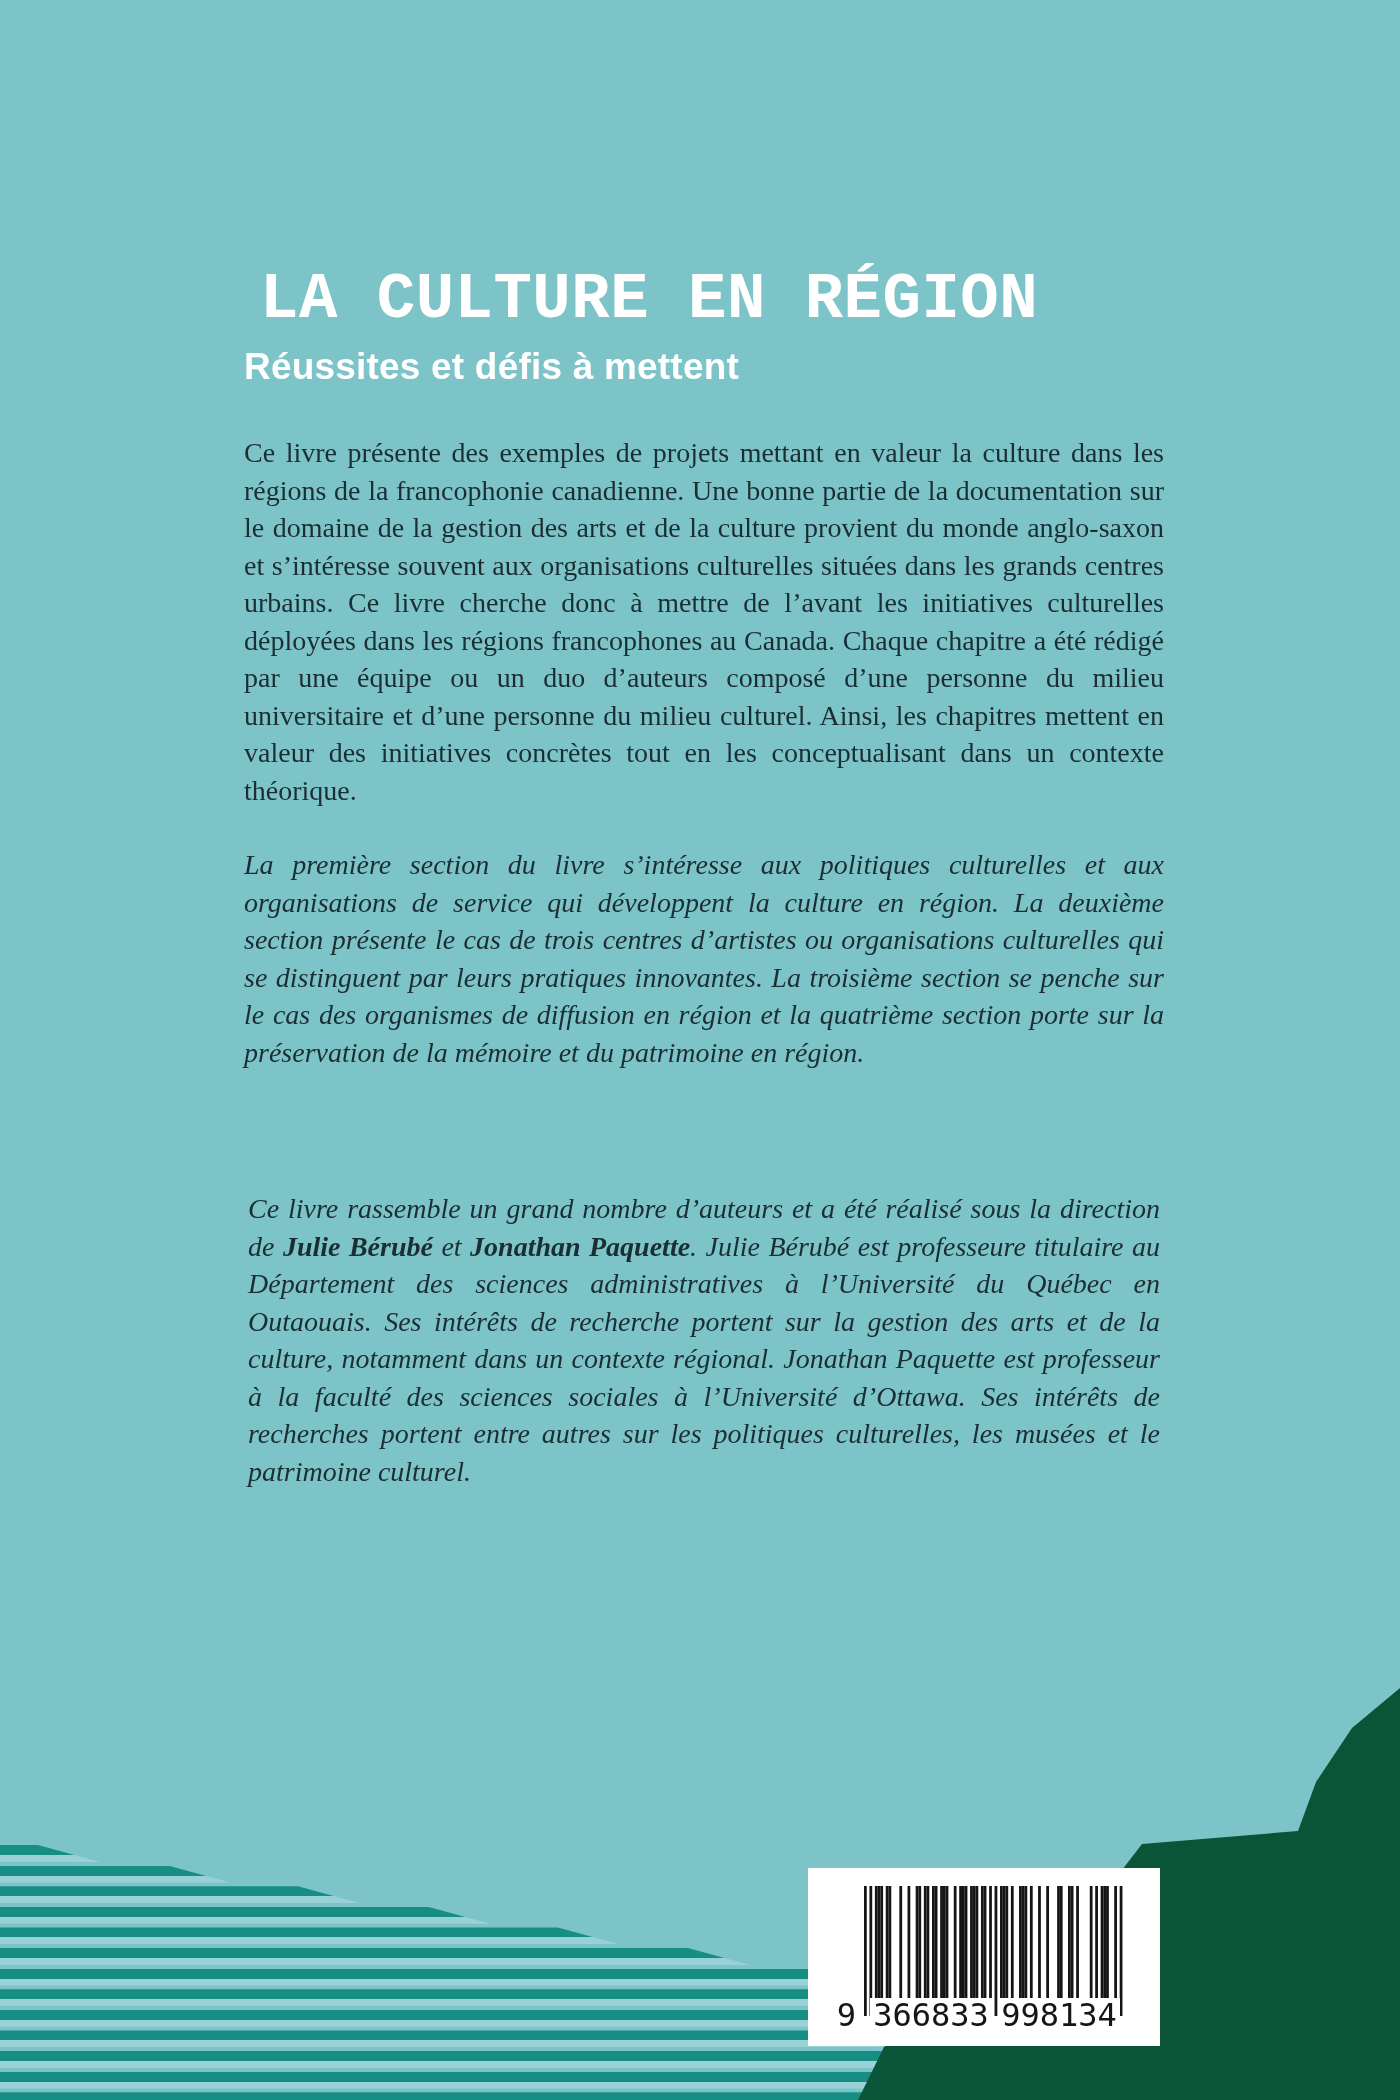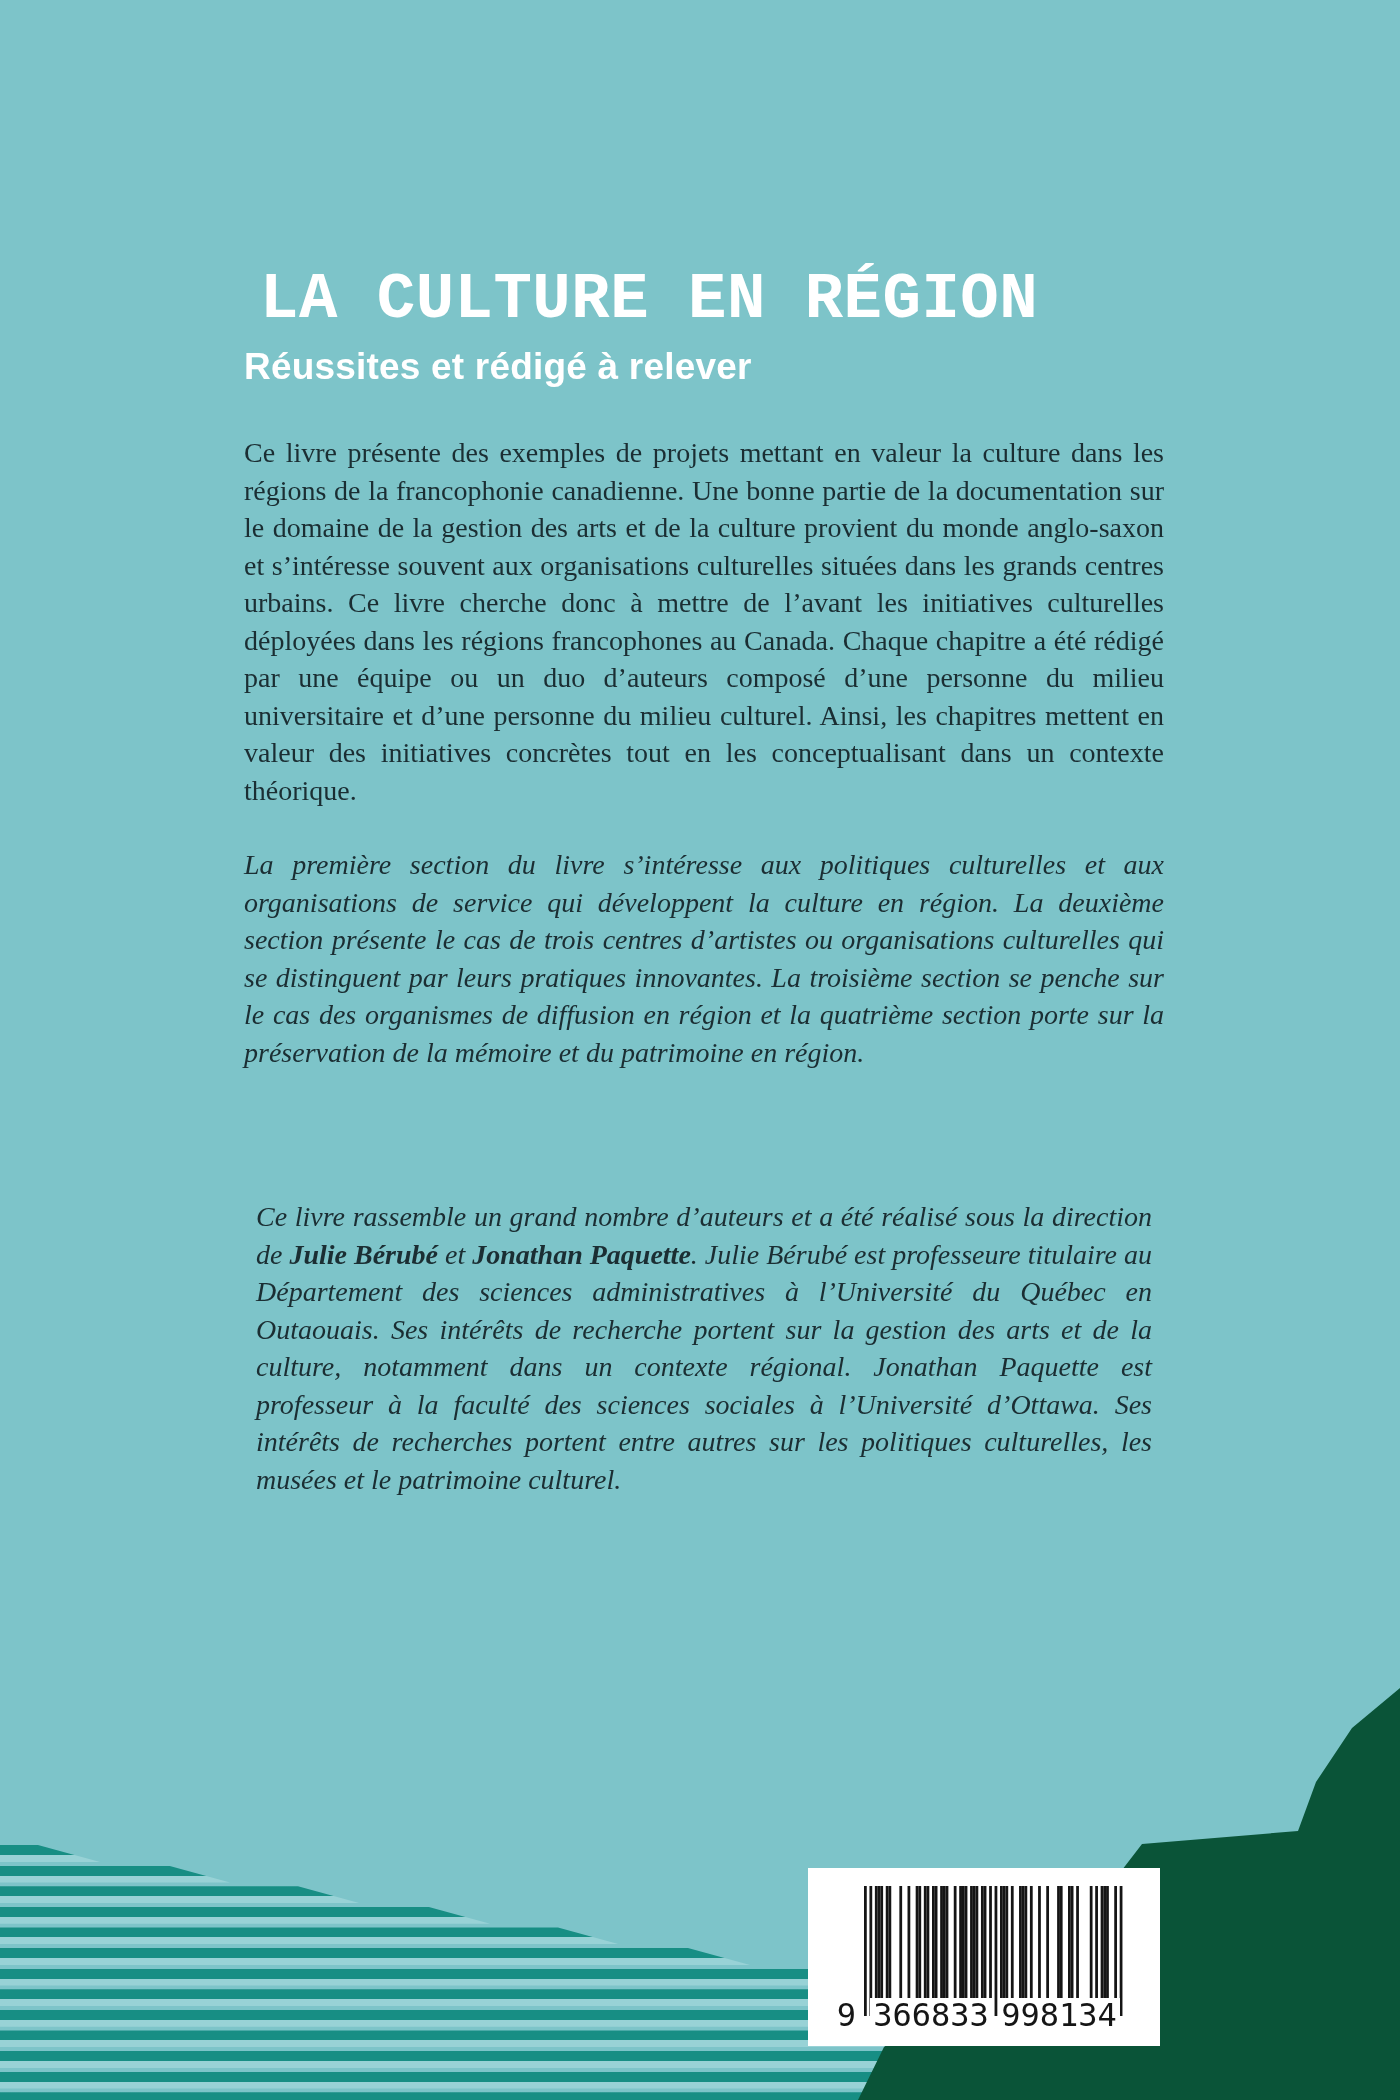--- a/index.html
+++ b/index.html
@@ -38,21 +38,21 @@
   .body-text p{margin:0;}
   .body-text p + p{margin-top:37px;font-style:italic;}
   
   .bio{
     position:absolute;left:244px;top:1186px;width:920px;z-index:4;
     color:var(--body-text,#1b2e33);
     font-size:28px;line-height:37.5px;
     font-style:italic;
     text-align:justify;
   }
-  .bio p{margin:12px;}
+  .bio p{margin:4px;}
   .bio .author{font-weight:bold;}
   
   .stripes{position:absolute;inset:0;z-index:1;}
   .stripe{
     position:absolute;left:0;height:17px;
     background:linear-gradient(to bottom,
       var(--stripe-dark,#178e84) 0 10px,
       var(--stripe-light,#98d2d6) 10px 17px);
     clip-path:polygon(0 0, calc(100% - 62px) 0, 100% 100%, 0 100%);
   }
@@ -78,21 +78,21 @@
   .bc-d1{left:62px;width:122px;text-align:center;}
   .bc-d2{left:190px;width:122px;text-align:center;}
 </style>
 <title>LA CULTURE EN RÉGION</title></head>
 <body>
 
 <div class="page">
 
   <header class="titles">
     <h1>LA CULTURE EN RÉGION</h1>
-    <h2>Réussites et rédigé à relever</h2>
+    <h2>Réussites et défis à mettent</h2>
   </header>
 
   <main class="body-text">
     <p>Ce livre présente des exemples de projets mettant en valeur la culture dans les régions de la francophonie canadienne. Une bonne partie de la documentation sur le domaine de la gestion des arts et de la culture provient du monde anglo-saxon et s’intéresse souvent aux organisations culturelles situées dans les grands centres urbains. Ce livre cherche donc à mettre de l’avant les initiatives culturelles déployées dans les régions francophones au Canada. Chaque chapitre a été rédigé par une équipe ou un duo d’auteurs composé d’une personne du milieu universitaire et d’une personne du milieu culturel. Ainsi, les chapitres mettent en valeur des initiatives concrètes tout en les conceptualisant dans un contexte théorique.</p>
     <p>La première section du livre s’intéresse aux politiques culturelles et aux organisations de service qui développent la culture en région. La deuxième section présente le cas de trois centres d’artistes ou organisations culturelles qui se distinguent par leurs pratiques innovantes. La troisième section se penche sur le cas des organismes de diffusion en région et la quatrième section porte sur la préservation de la mémoire et du patrimoine en région.</p>
   </main>
 
   <section class="bio">
     <p><span>Ce livre rassemble un grand nombre d’auteurs et a été réalisé sous la direction de </span><span class="author">Julie Bérubé</span><span> et </span><span class="author">Jonathan Paquette</span><span>. Julie Bérubé est professeure titulaire au Département des sciences administratives à l’Université du Québec en Outaouais. Ses intérêts de recherche portent sur la gestion des arts et de la culture, notamment dans un contexte régional. Jonathan Paquette est professeur à la faculté des sciences sociales à l’Université d’Ottawa. Ses intérêts de recherches portent entre autres sur les politiques culturelles, les musées et le patrimoine culturel.</span></p>
   </section>

